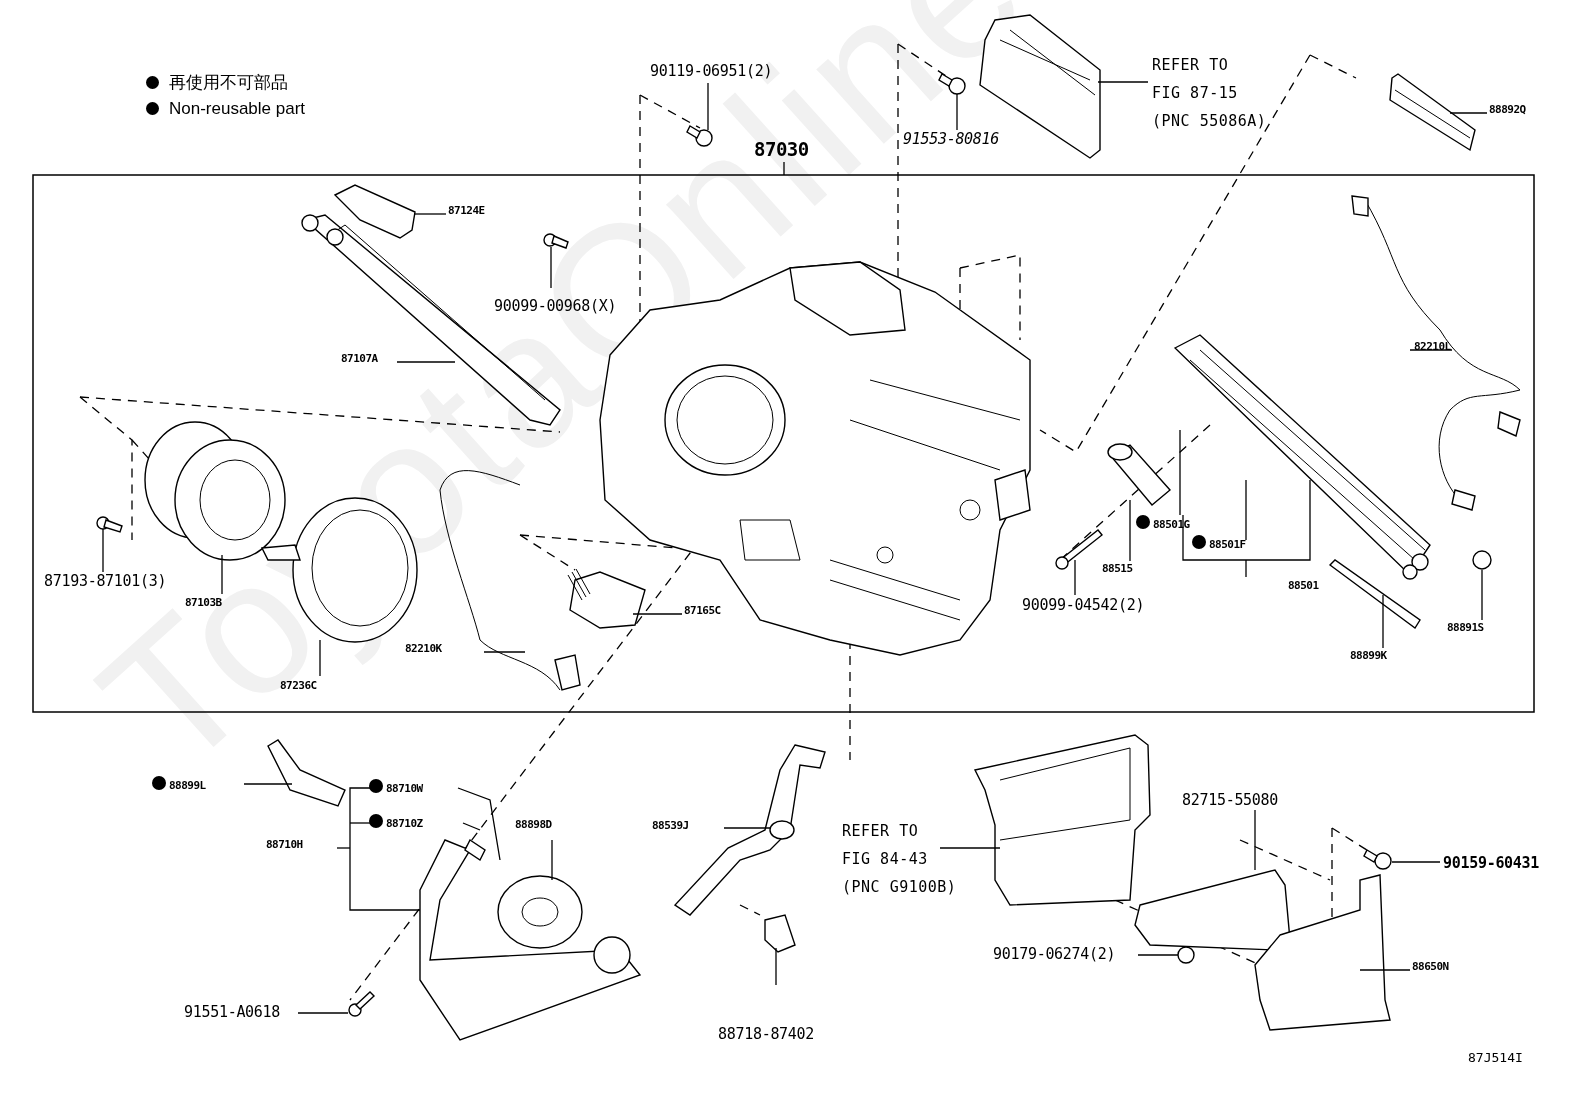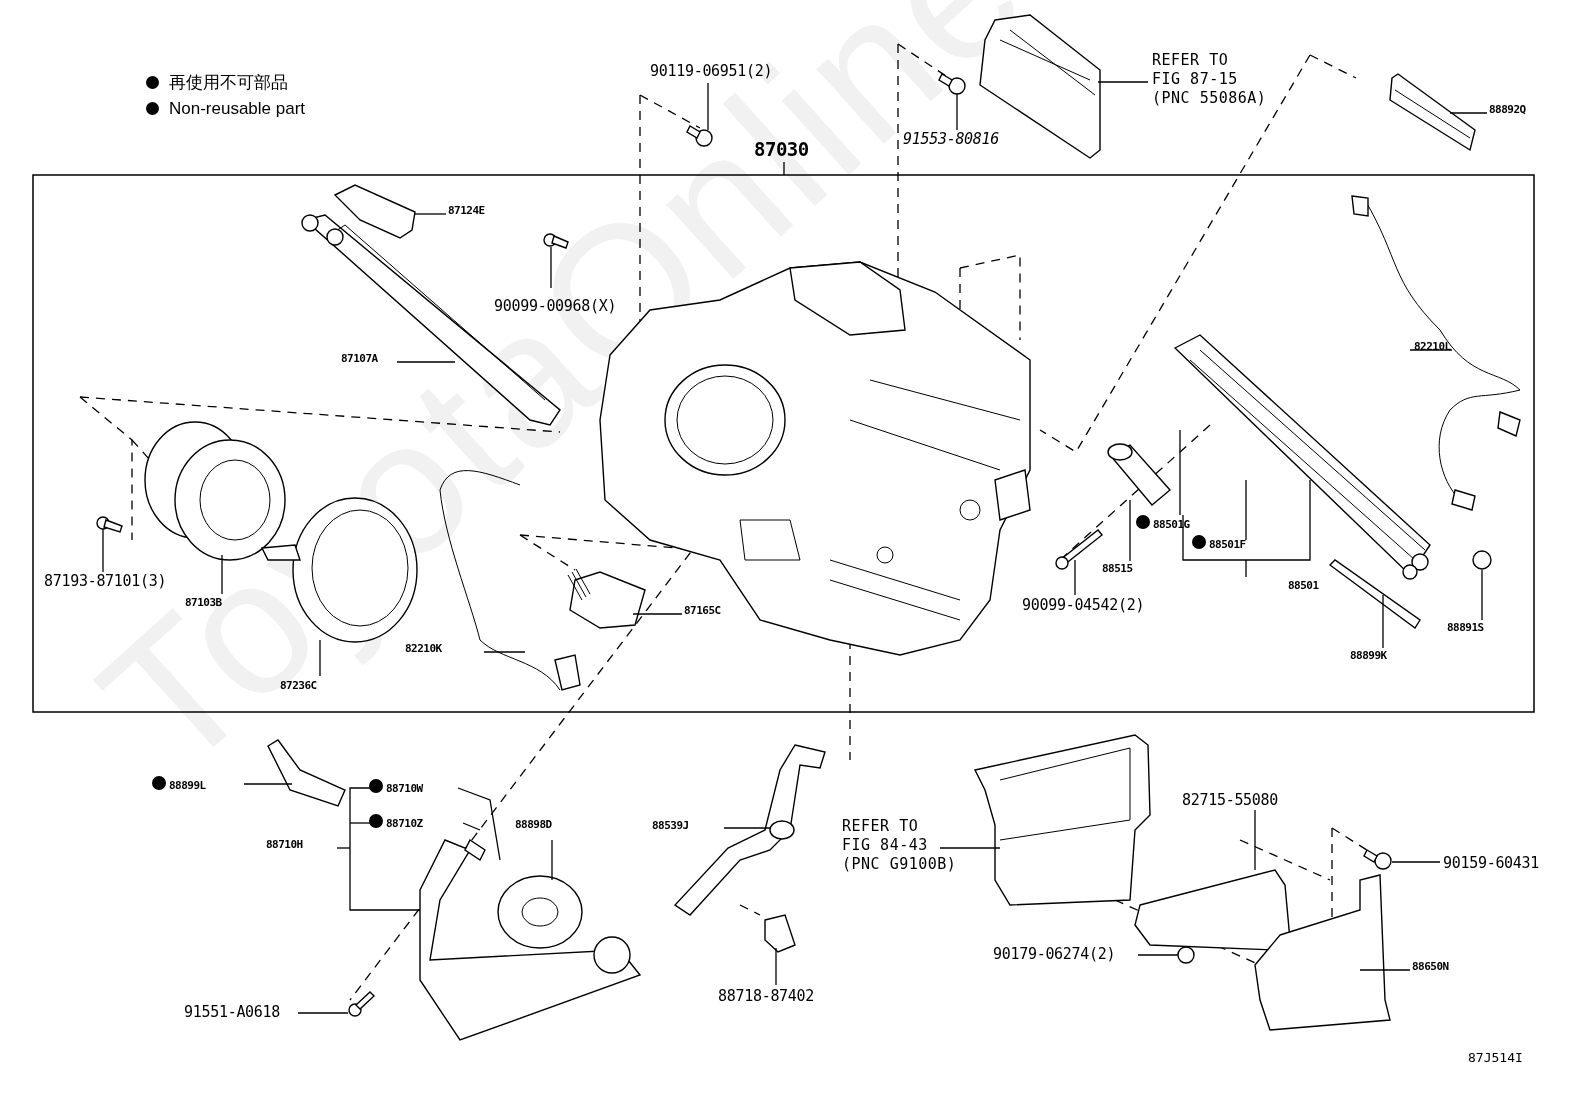--- a/index.html
+++ b/index.html
@@ -4,21 +4,21 @@
 <style>
   html, body { margin: 0; padding: 0; background: #ffffff; }
   body { width: 1592px; height: 1099px; position: relative; overflow: hidden;
          font-family: "DejaVu Sans Mono", "Liberation Mono", monospace; color: #000; }
   #diagram { position: absolute; left: 0; top: 0; width: 1592px; height: 1099px; }
   .lbl { position: absolute; font-family: "DejaVu Sans Mono", "Liberation Mono", monospace;
          font-size: 11px; font-weight: bold; letter-spacing: -0.5px; white-space: nowrap; line-height: 1; }
   .lbl-sm { position: absolute; font-family: "DejaVu Sans Mono", "Liberation Mono", monospace;
             font-size: 15px; white-space: nowrap; line-height: 1; letter-spacing: -0.3px; }
   .lbl-ref { position: absolute; font-family: "DejaVu Sans Mono", "Liberation Mono", monospace;
-             font-size: 15px; white-space: pre; line-height: 19px; letter-spacing: 0.5px; }
+             font-size: 15px; white-space: pre; line-height: 28px; letter-spacing: 0.5px; }
   .dot { display: inline-block; width: 14px; height: 14px; border-radius: 50%; background: #000;
          vertical-align: -1px; margin-right: 3px; }
   .legend { position: absolute; left: 146px; top: 70px; font-family: "Liberation Sans", sans-serif;
             font-size: 17px; line-height: 26px; }
   .legend .dot { width: 13px; height: 13px; margin-right: 10px; vertical-align: -1px; }
   .watermark { position: absolute; left: 60px; top: 650px; font-family: "Liberation Sans", sans-serif;
                font-size: 190px; color: #f1f1f1; transform: rotate(-42deg); transform-origin: 0 0;
                white-space: nowrap; letter-spacing: 4px; pointer-events: none; }
   .figid { position: absolute; left: 1468px; top: 1050px; font-family: "DejaVu Sans Mono", monospace;
            font-size: 13px; }
@@ -275,22 +275,22 @@
 <div class="lbl-sm" style="left:1022px;top:598px;">90099-04542(2)</div>
 <div class="lbl" style="left:1447px;top:622px;">88891S</div>
 <div class="lbl" style="left:1350px;top:650px;">88899K</div>
 <div class="lbl" style="left:152px;top:776px;"><span class="dot"></span><span>88899L</span></div>
 <div class="lbl" style="left:369px;top:779px;text-align:center;"><span class="dot"></span><span>88710W</span></div>
 <div class="lbl" style="left:369px;top:814px;"><span class="dot"></span><span>88710Z</span></div>
 <div class="lbl" style="left:266px;top:839px;">88710H</div>
 <div class="lbl" style="left:515px;top:819px;">88898D</div>
 <div class="lbl-sm" style="left:184px;top:1005px;">91551-A0618</div>
 <div class="lbl" style="left:652px;top:820px;">88539J</div>
-<div class="lbl-sm" style="left:718px;top:989px;text-align:center;">88718-87402</div>
+<div class="lbl-sm" style="left:718px;top:1027px;text-align:center;">88718-87402</div>
 <div class="lbl-ref" style="left:842px;top:817px;">REFER TO
 FIG 84-43
 (PNC G9100B)</div>
 <div class="lbl-sm" style="left:1182px;top:793px;">82715-55080</div>
-<div class="lbl-sm" style="left:1443px;top:856px;">90159-60431</div>
+<div class="lbl-sm" style="left:1443px;top:856px;font-weight:bold;">90159-60431</div>
 <div class="lbl-sm" style="left:993px;top:947px;">90179-06274(2)</div>
 <div class="lbl" style="left:1412px;top:961px;">88650N</div>
 
 <div class="figid">87J514I</div>
 
 </body></html>

